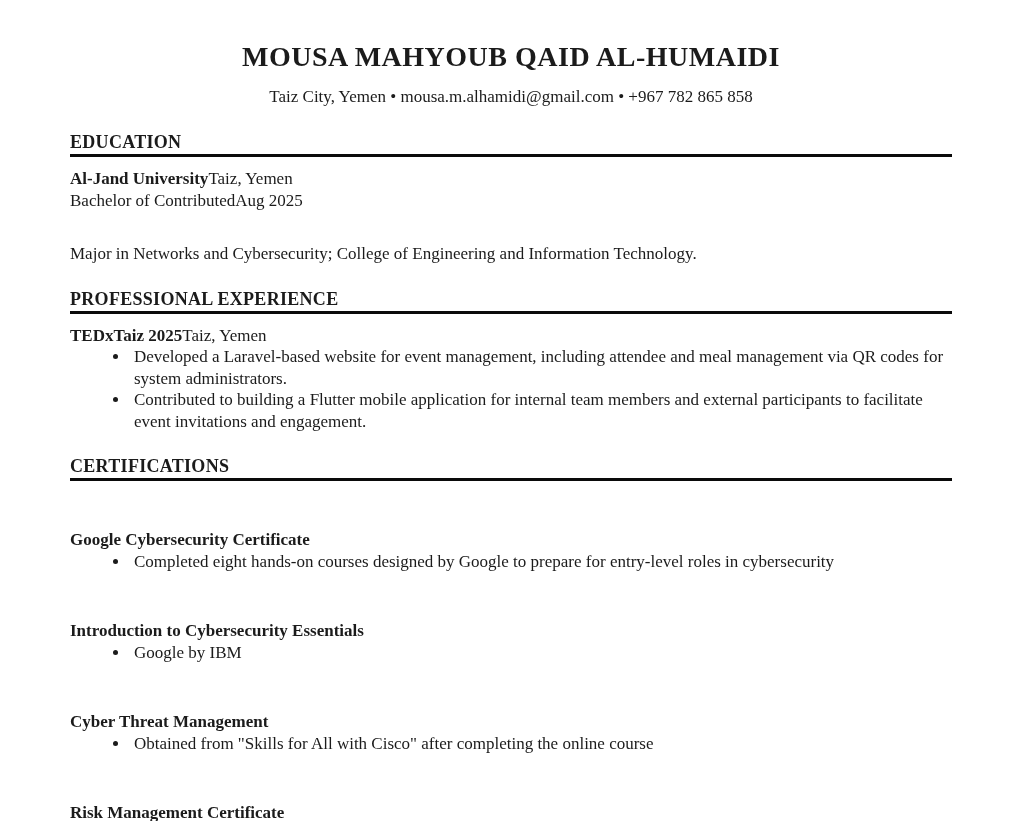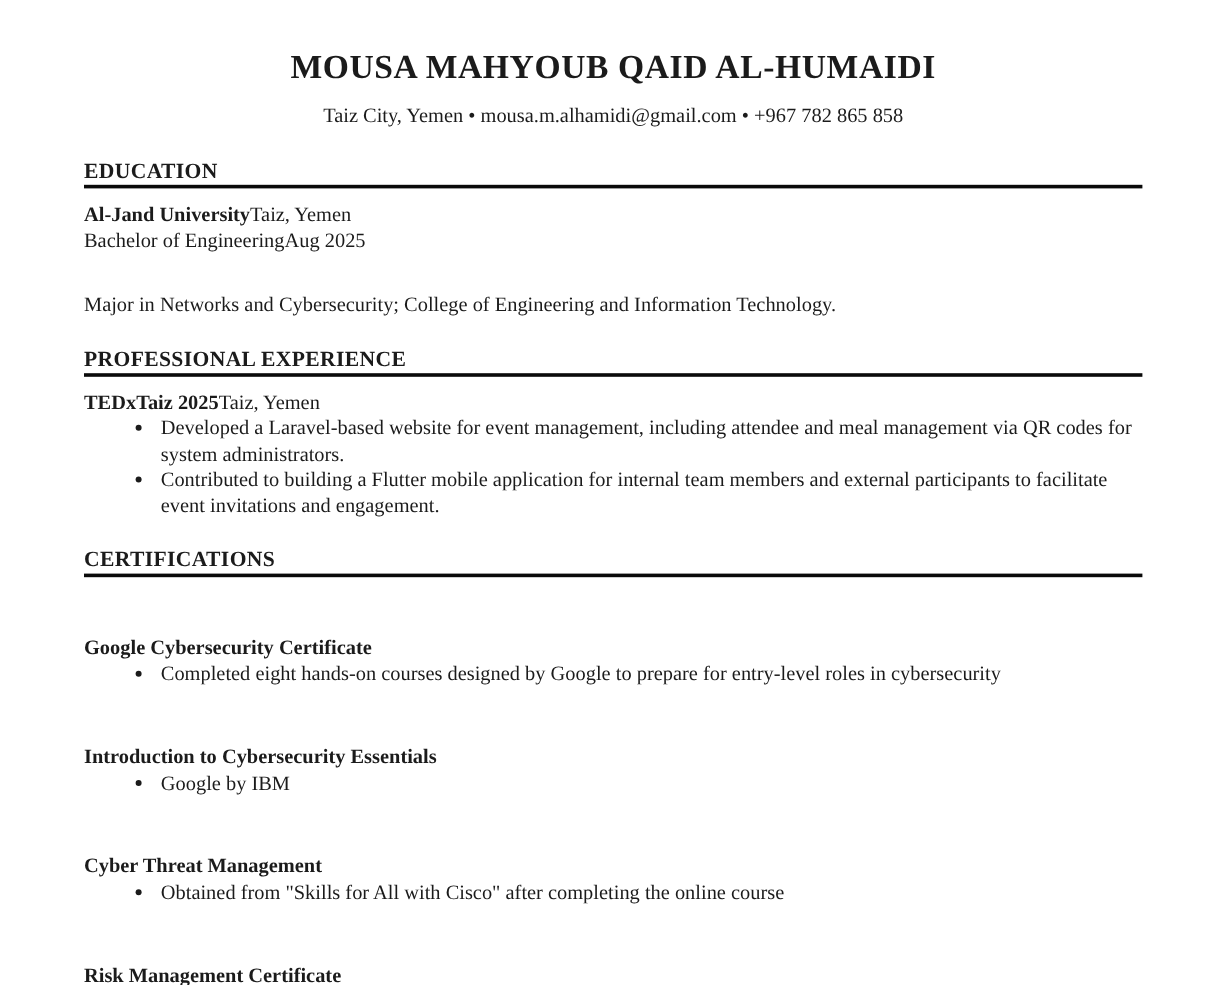--- a/index.html
+++ b/index.html
@@ -84,21 +84,21 @@
     <div class="contact-line">Taiz City, Yemen • mousa.m.alhamidi@gmail.com • +967 782 865 858</div>
   </div>
 
   <div class="section">
     <div class="section-heading">EDUCATION</div>
     <div class="row">
       <span class="left-bold">Al-Jand University</span>
       <span>Taiz, Yemen</span>
     </div>
     <div class="row">
-      <span>Bachelor of Engineering</span>
+      <span>Bachelor of Contributed</span>
       <span>Aug 2025</span>
     </div>
     <div class="plain-line">Major in Networks and Cybersecurity; College of Engineering and Information Technology.</div>
   </div>
 
   <div class="section">
     <div class="section-heading">PROFESSIONAL EXPERIENCE</div>
     <div class="row">
       <span class="left-bold">TEDxTaiz 2025</span>
       <span>Taiz, Yemen</span>

